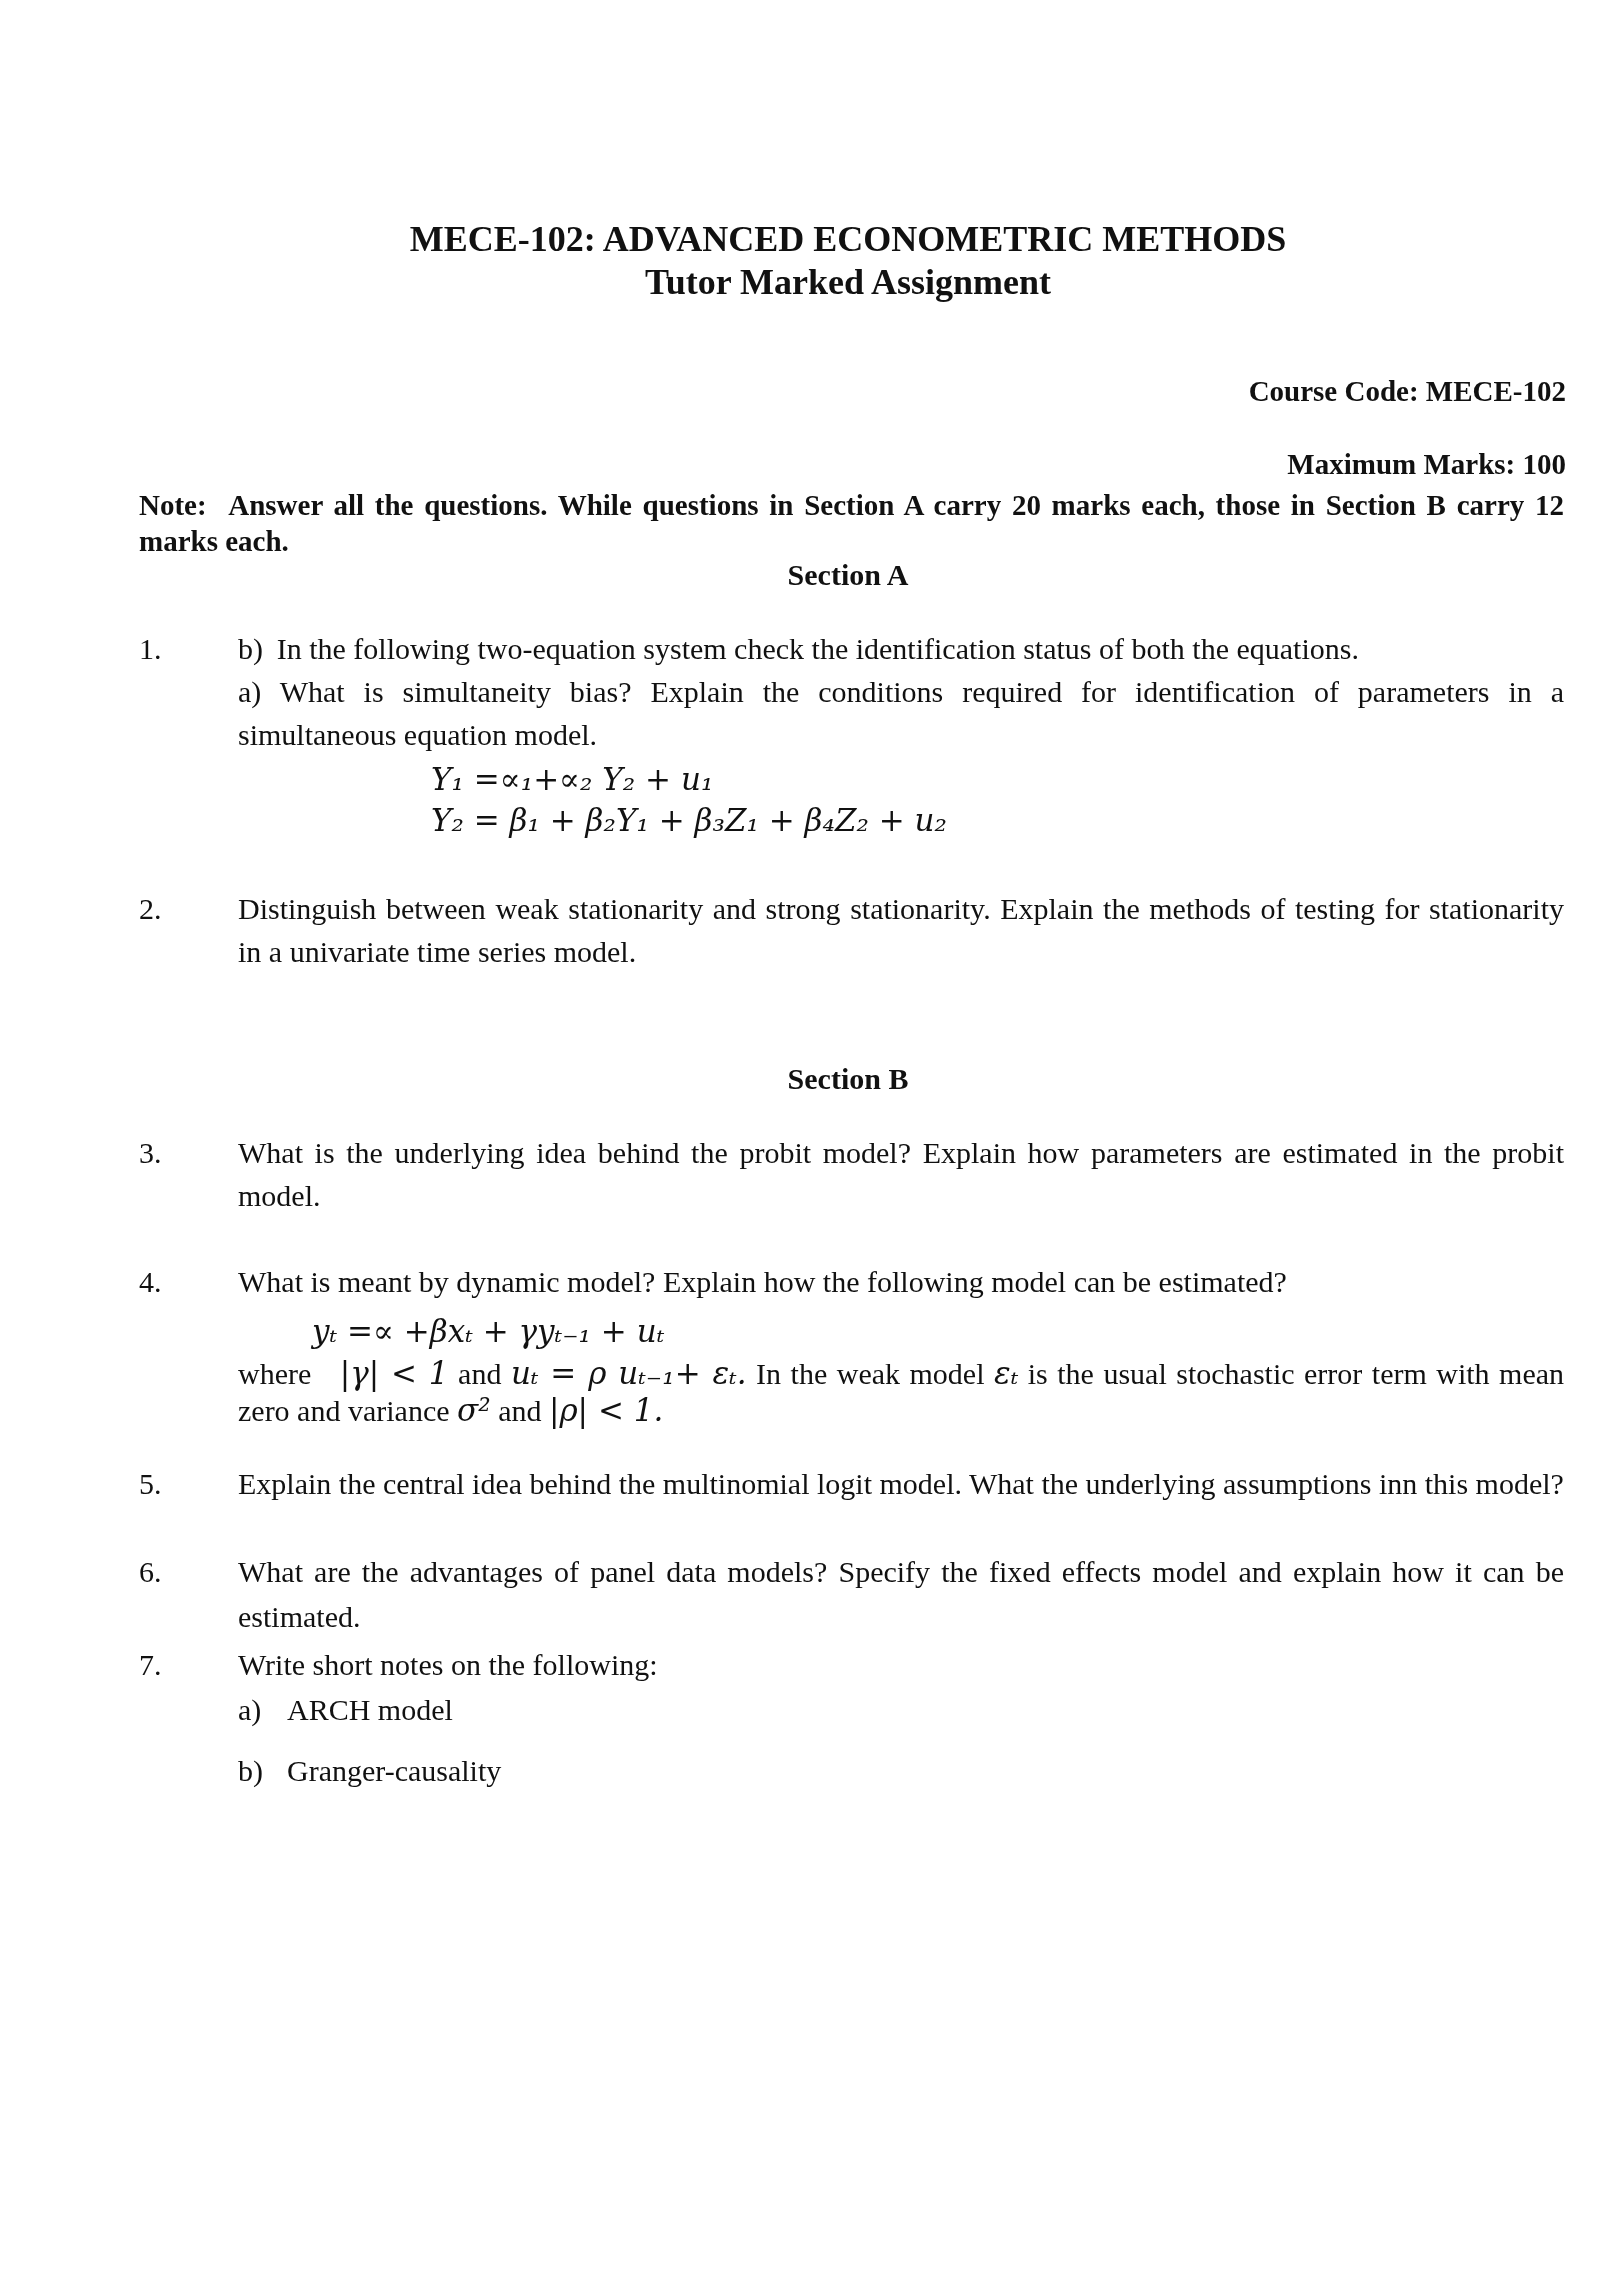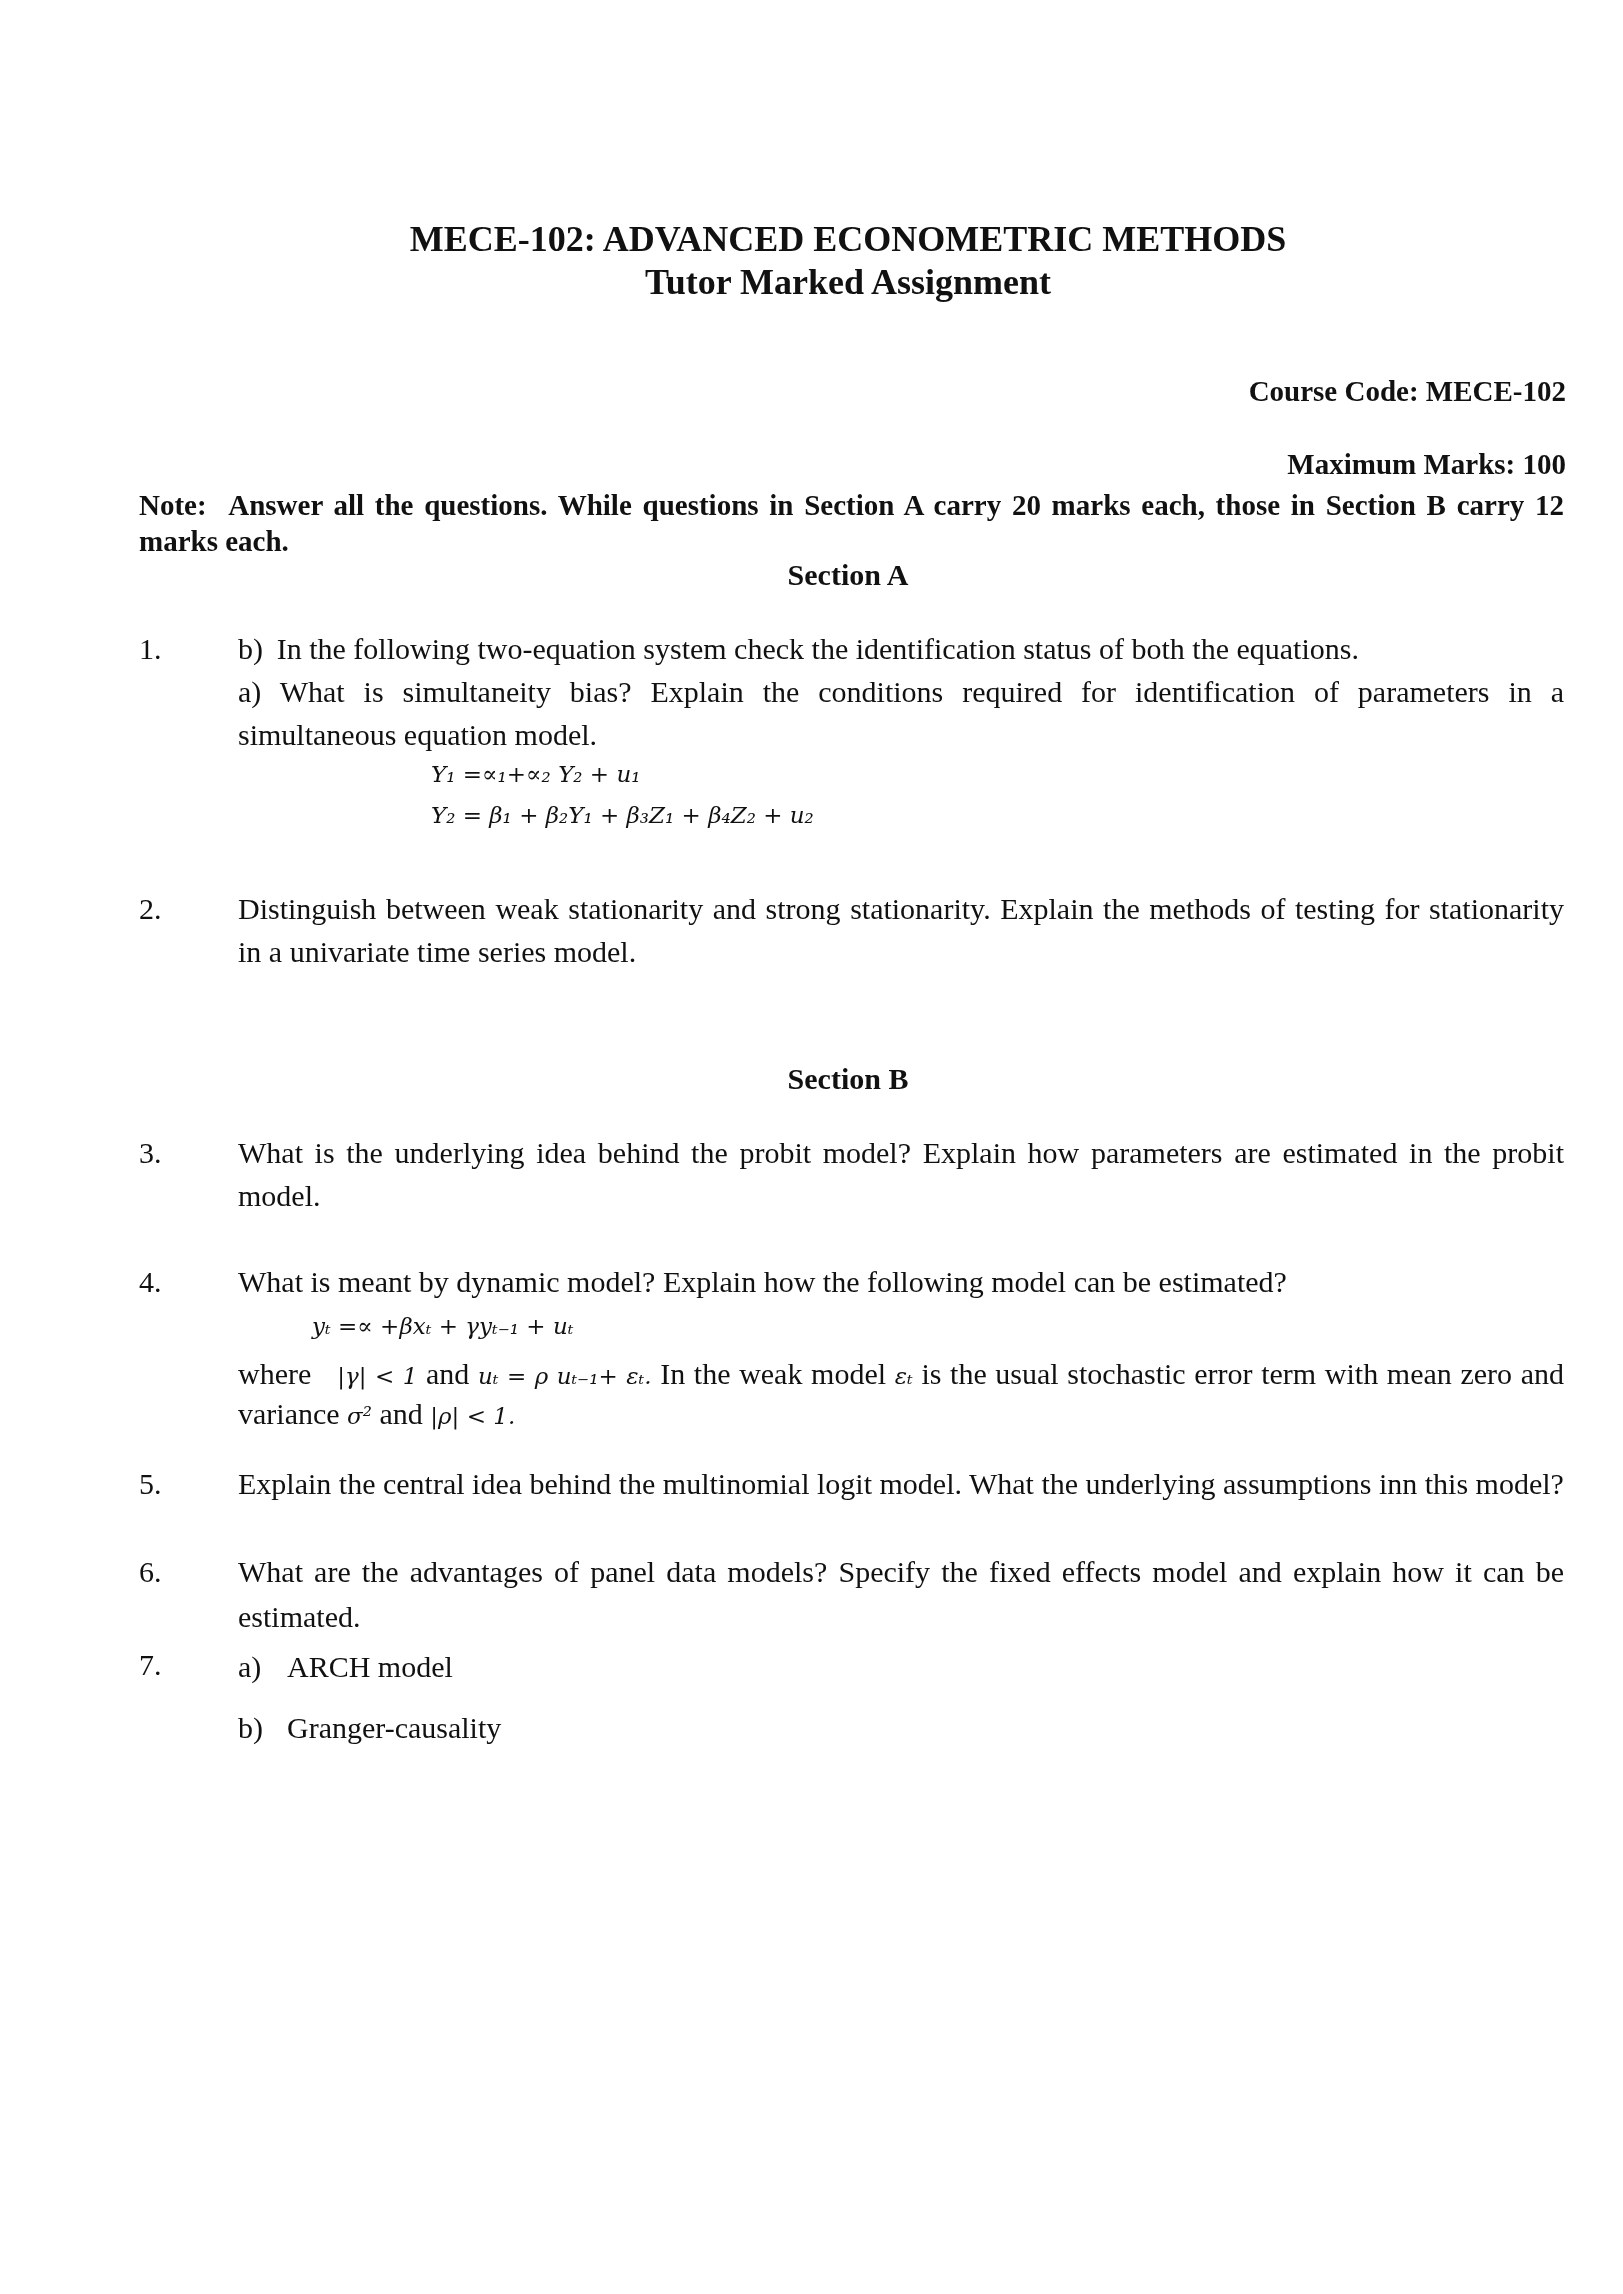--- a/index.html
+++ b/index.html
@@ -23,21 +23,21 @@
   }
   .note .lbl { margin-right: 21.6px; }
   .section {
     position: absolute; left: 0; width: 1696px; text-align: center;
     font-weight: bold; font-size: 30px; line-height: 36px;
   }
   .q { position: absolute; left: 139px; width: 1425px; font-size: 30px; }
   .q .num { position: absolute; left: 0; top: 0; }
   .q .body { margin-left: 99px; text-align: justify; }
   .line { line-height: 43px; }
-  .math { font-family: "DejaVu Serif", "Liberation Serif", serif; font-style: italic; font-size: 23px; }
+  .math { font-family: "DejaVu Serif", "Liberation Serif", serif; font-style: italic; font-size: 31px; }
   .eq { position: absolute; white-space: nowrap; }
   .sub-item { margin-left: 0; }
   .sub-item .lbl { display: inline-block; width: 49px; }
 </style>
 </head>
 <body>
 
 <div class="page">
 
   <div class="title" style="top:218px;">MECE-102: ADVANCED ECONOMETRIC METHODS</div>
@@ -99,20 +99,21 @@
     <div class="body" style="line-height:37px;">Explain the central idea behind the multinomial logit model. What the underlying assumptions inn this model?</div>
   </div>
 
   <div class="q" style="top:1549px;">
     <span class="num" style="line-height:45px;">6.</span>
     <div class="body" style="line-height:45px;">What are the advantages of panel data models? Specify the fixed effects model and explain how it can be estimated.</div>
   </div>
 
   <div class="q" style="top:1643px;">
     <span class="num line">7.</span>
+    <div class="body line">Write short notes on the following:</div>
     <div class="body sub-item" style="line-height:43px; margin-top:2px;">
       <span class="lbl">a)</span><span>ARCH model</span>
     </div>
     <div class="body sub-item" style="line-height:43px; margin-top:17.6px;">
       <span class="lbl">b)</span><span>Granger-causality</span>
     </div>
   </div>
 
 </div>
 

